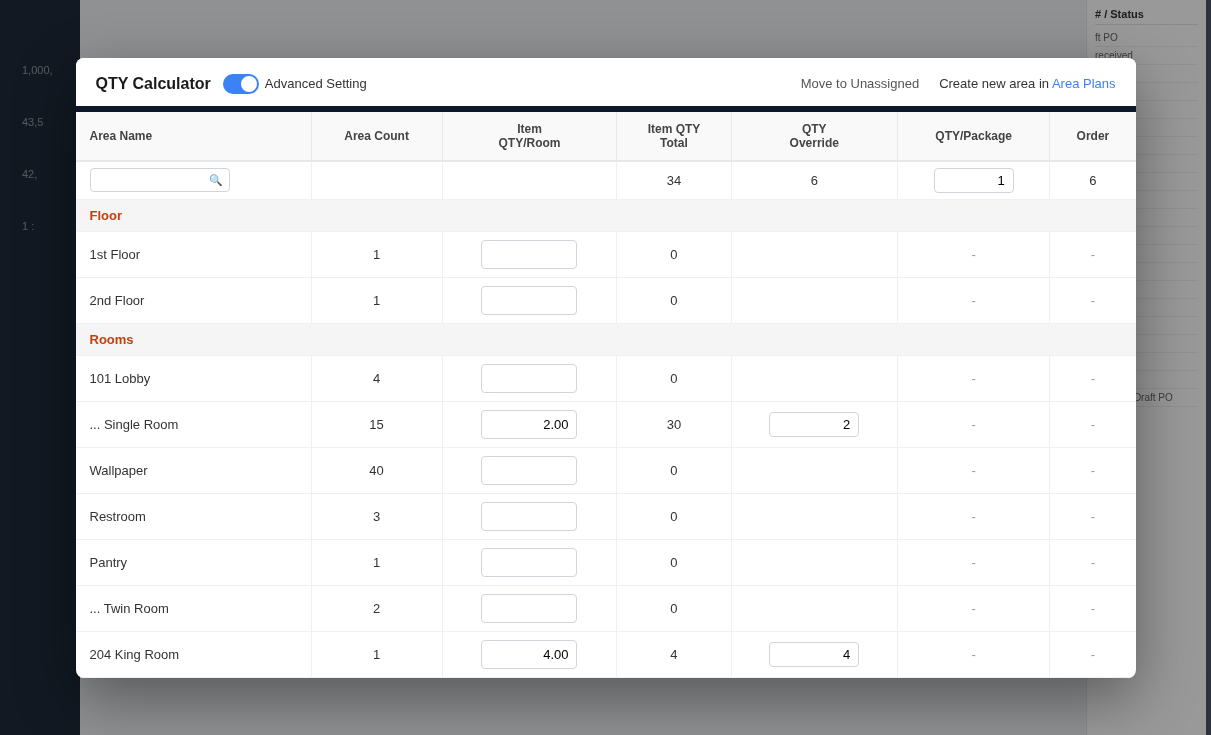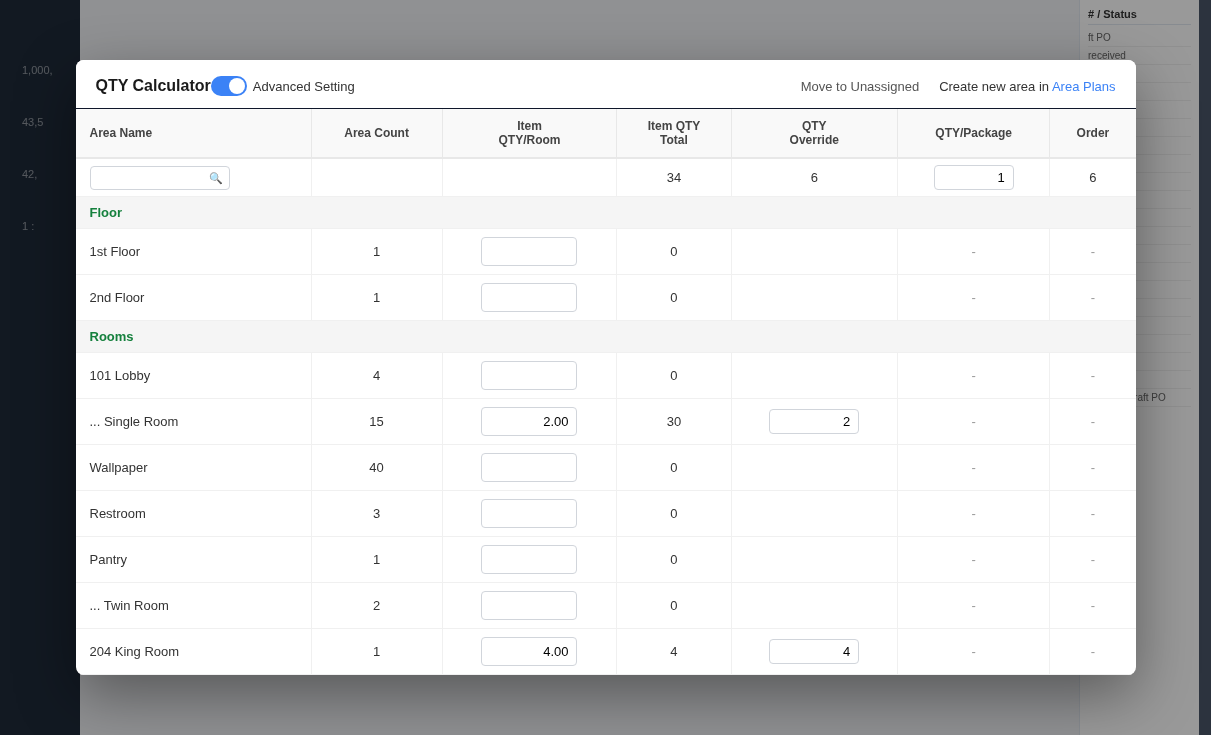--- a/index.html
+++ b/index.html
@@ -9,21 +9,21 @@
       background: #4a5568;
       width: 1211px;
       height: 735px;
       overflow: hidden;
       position: relative;
     }
 
     
     .right-panel {
       position: absolute;
-      right: 12px;
+      right: 5px;
       top: 0;
       width: 120px;
       height: 100%;
       background: #fff;
       border-left: 1px solid #e2e8f0;
       padding: 8px;
       font-size: 11px;
       color: #666;
       overflow: hidden;
     }
@@ -61,21 +61,22 @@
       max-height: 720px;
       overflow-y: auto;
       box-shadow: 0 20px 60px rgba(0,0,0,0.4);
       position: relative;
     }
 
     .modal-header {
       display: flex;
       align-items: center;
       padding: 16px 20px 12px;
-      border-bottom: 1px solid #0f172a;
+      border-bottom: 6px solid #0f172a;
+      gap: 12px;
       position: sticky;
       top: 0;
       background: #fff;
       z-index: 10;
     }
 
     .modal-title {
       font-size: 16px;
       font-weight: 600;
       color: #1a1a1a;
@@ -211,21 +212,21 @@
       right: 6px;
       top: 50%;
       transform: translateY(-50%);
       color: #9ca3af;
       font-size: 11px;
     }
 
     .section-header td {
       background: #f5f5f5;
       font-weight: 600;
-      color: #15803d;
+      color: #c2410c;
       font-size: 13px;
       text-align: left;
     }
 
     .qty-input {
       border: 1px solid #d1d5db;
       border-radius: 4px;
       padding: 6px 8px;
       font-size: 13px;
       width: 96px;

